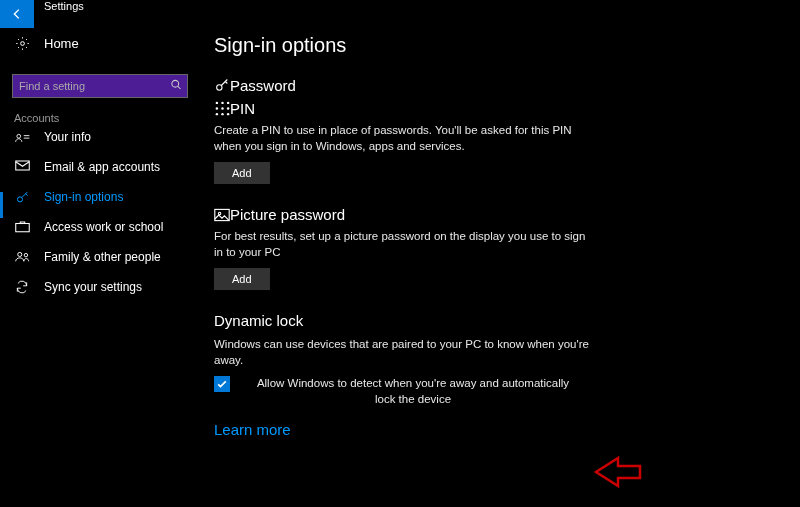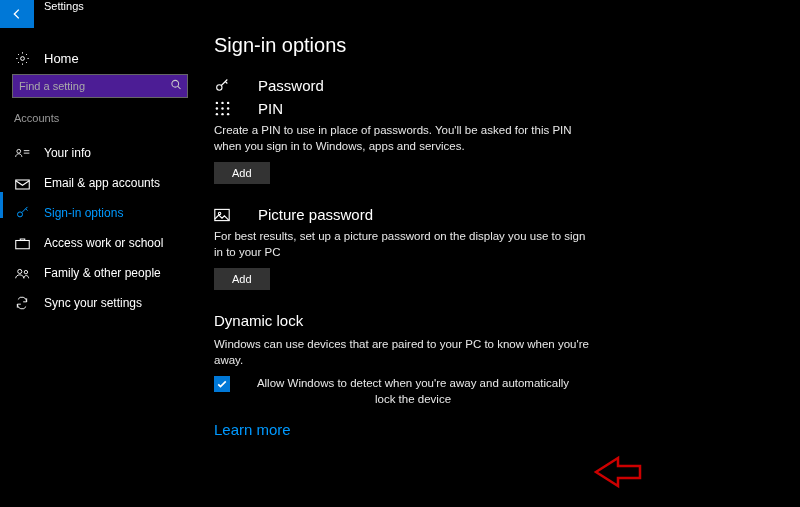--- a/index.html
+++ b/index.html
@@ -24,21 +24,21 @@
     cursor: pointer;
   }
   .titlebar .title { margin-left: 10px; font-size: 11px; color:#fff;}
   .layout { display: flex; height: calc(507px - 28px); }
   .sidebar {
     width: 200px;
     padding-top: 8px;
     display: flex; flex-direction: column;
   }
   .home-row, .nav-item {
-    display: flex; align-items: flex-end;
+    display: flex; align-items: flex-start;
     height: 30px;
     padding-left: 14px;
     gap: 14px;
     cursor: pointer;
     font-size: 12px;
     color: #fff;
   }
   .home-row { font-size: 13px; margin-bottom: 4px; }
   .icon { width: 16px; display:flex; align-items:center; justify-content:center; }
   .search-wrap {
@@ -74,21 +74,21 @@
     width: 3px; background: #0078d7;
   }
   .content {
     flex: 1;
     padding: 6px 0 0 14px;
     overflow: hidden;
     position: relative;
   }
   .h1 { font-size: 20px; font-weight: 400; margin-bottom: 20px; }
   .section-head {
-    display: flex; align-items: center; gap: 28px;
+    display: flex; align-items: center; gap: 0;
     font-size: 15px; font-weight: 400;
     margin-bottom: 6px;
   }
   .section-desc {
     font-size: 11.5px; color: #e8e8e8; max-width: 380px;
     line-height: 1.35; margin-bottom: 8px;
   }
   .btn {
     background: #333333;
     border: none;

